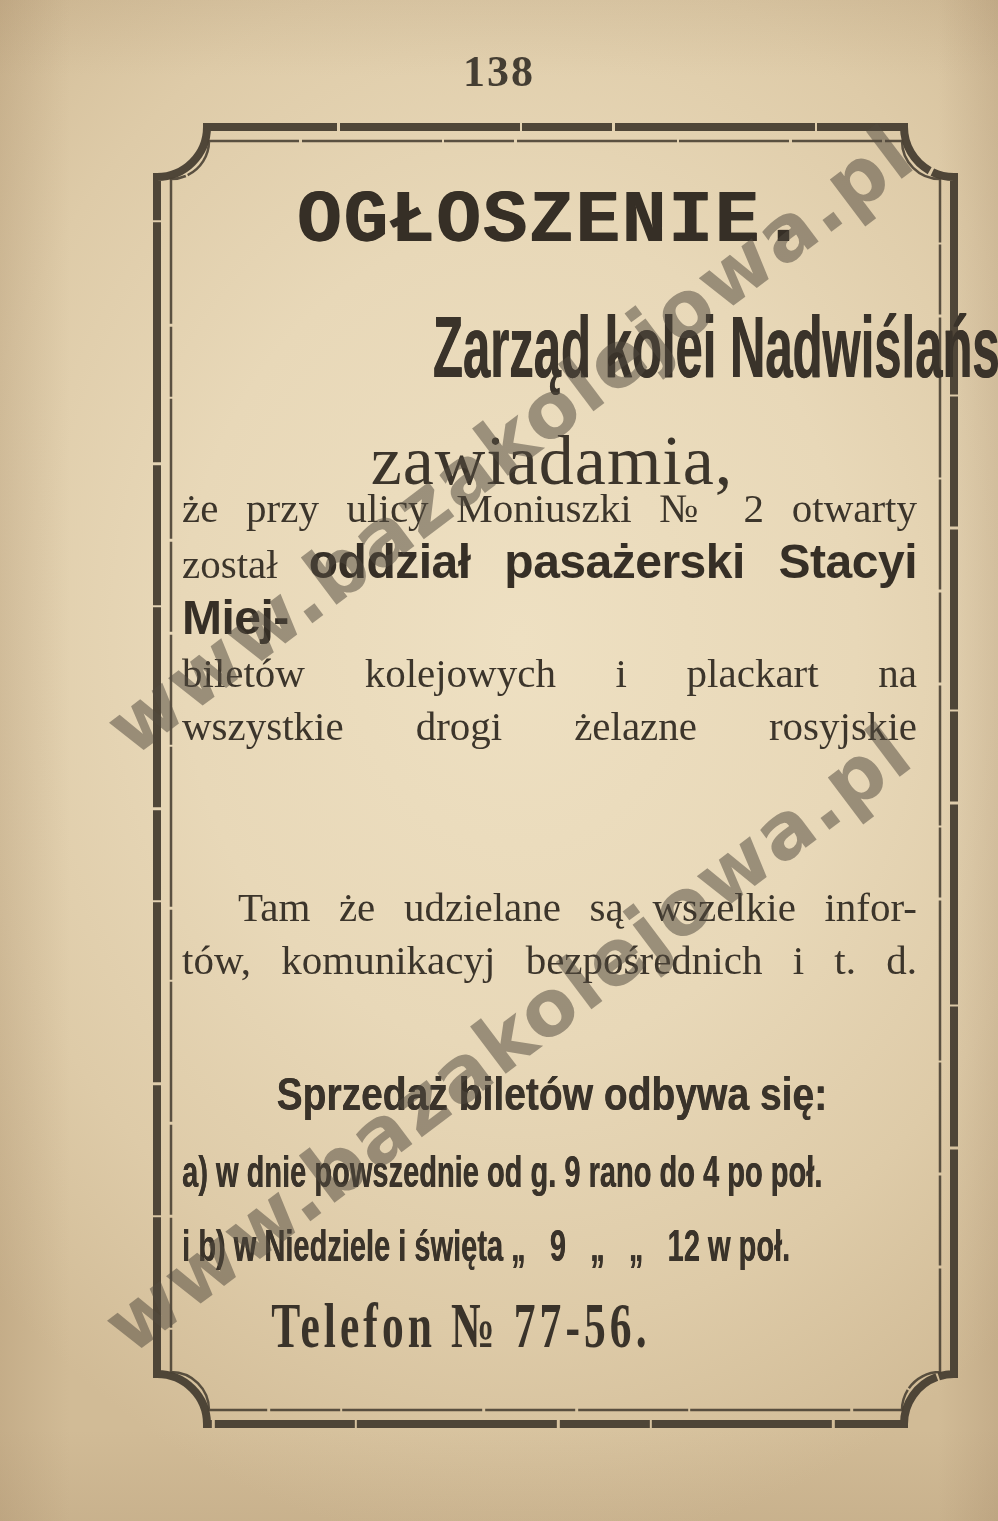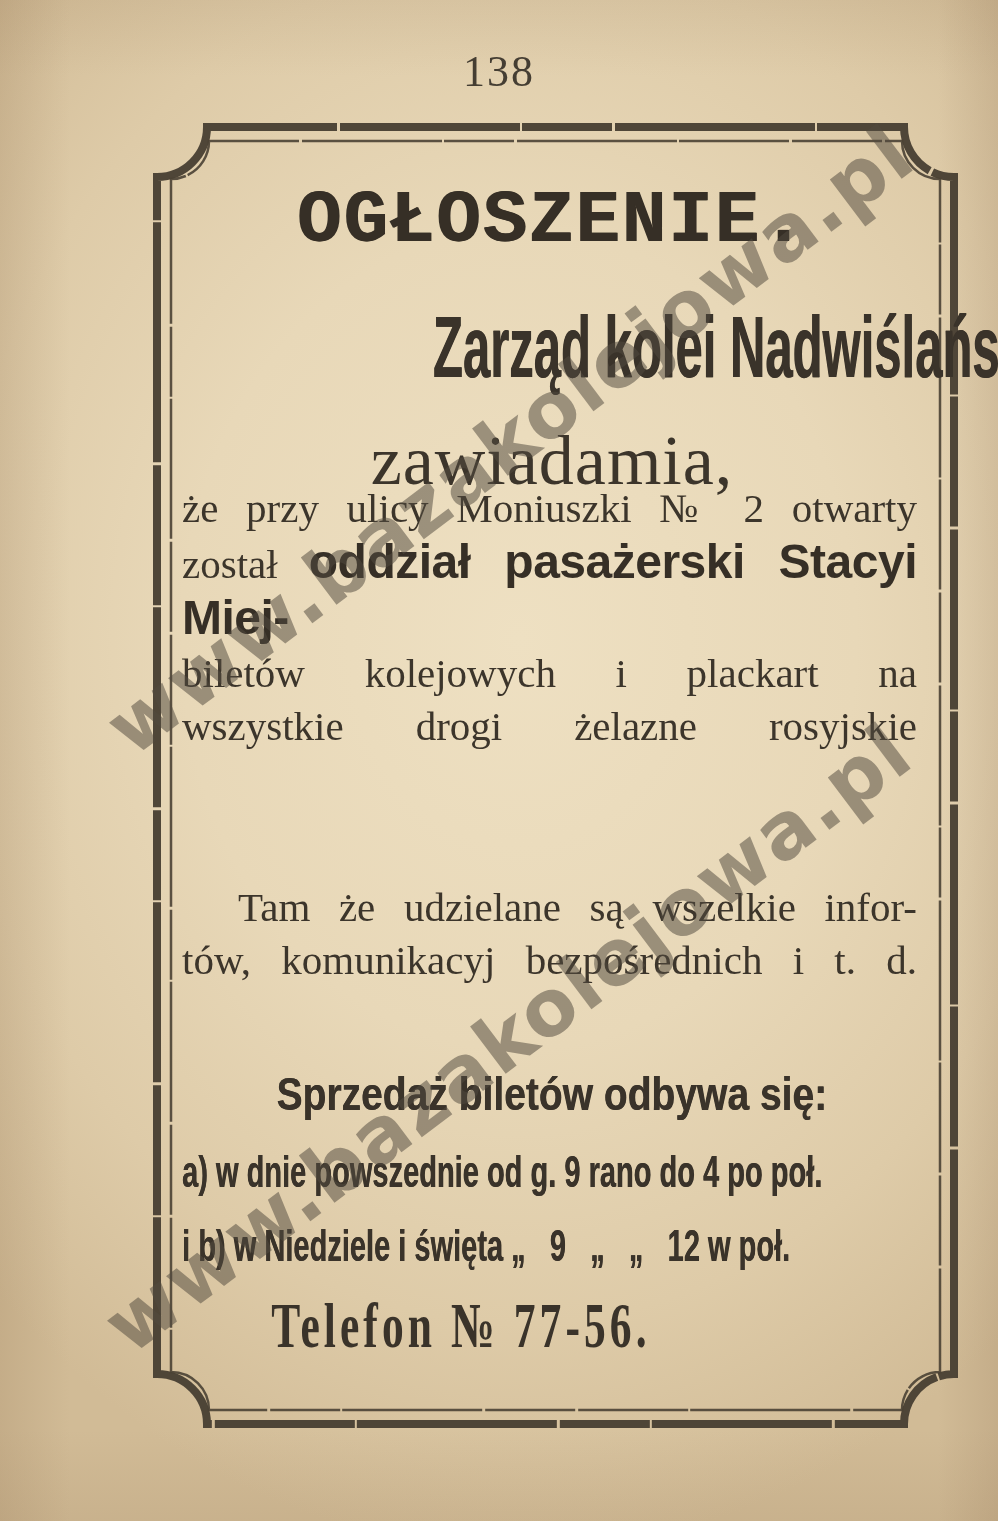--- a/index.html
+++ b/index.html
@@ -13,21 +13,21 @@
     background:
       linear-gradient(90deg, rgba(146,116,82,0.20) 0, rgba(146,116,82,0) 7%),
       linear-gradient(270deg, rgba(140,110,80,0.18) 0, rgba(140,110,80,0) 6%),
       linear-gradient(0deg, rgba(150,120,85,0.14) 0, rgba(150,120,85,0) 6%),
       linear-gradient(180deg, rgba(150,122,88,0.12) 0, rgba(150,122,88,0) 5%),
       radial-gradient(75% 60% at 52% 42%, #eee0c2 0%, #e8d8b8 45%, #decba8 75%, #d1bb96 100%);
   }
 
   .page-number {
     position:absolute; top:46px; left:0; width:998px;
-    text-align:center; font-size:44px; font-weight:400;
+    text-align:center; font-size:44px; font-weight:700;
     color:#453e33; letter-spacing:2px;
   }
 
   .frame { position:absolute; left:0; top:0; }
 
   .headline {
     position:absolute; top:184px; left:182px; width:740px;
     text-align:center;
     font-family:Liberation Mono, monospace; font-weight:700;
     font-size:74px; line-height:1; letter-spacing:2px; color:#362f26;

